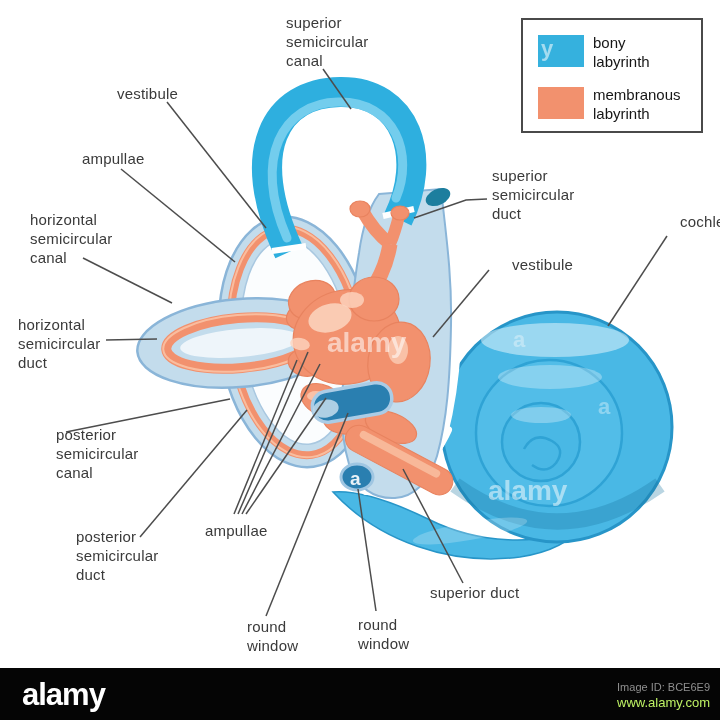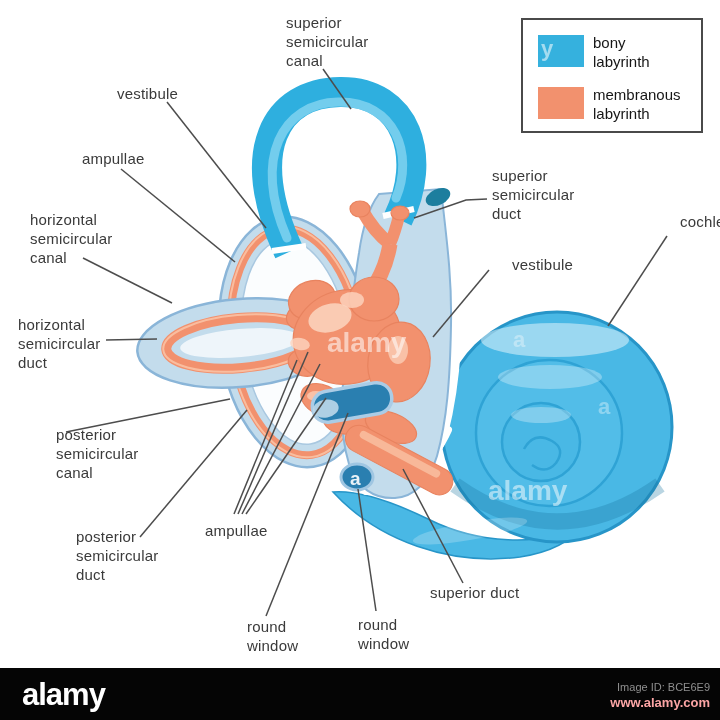--- a/index.html
+++ b/index.html
@@ -18,21 +18,21 @@
             font-weight:bold;font-size:22px;}
   .lg-label{position:absolute;left:70px;font-weight:normal;font-size:15px;line-height:19px;
             color:#161616;white-space:pre-line;}
   .lg1{top:13px;}
   .lg2{top:65px;}
   
   .footer{position:absolute;left:0;top:668px;width:720px;height:52px;background:#050505;}
   .logo{position:absolute;left:22px;top:9px;color:#fff;font-weight:bold;font-size:31px;
         letter-spacing:-1px;}
   .fid{position:absolute;right:10px;top:13px;color:#8f8f8f;font-size:11px;text-align:center;}
-  .furl{position:absolute;right:10px;top:27px;color:#fca5a5;font-size:13px;font-weight:bold;
+  .furl{position:absolute;right:10px;top:27px;color:#bef264;font-size:13px;font-weight:normal;
         text-align:right;}
 </style>
 </head>
 <body>
 
 <div class="stage">
 
   <svg class="art" width="720" height="668" viewBox="0 0 720 668">
 
     <g transform="rotate(-8 296 342)">

